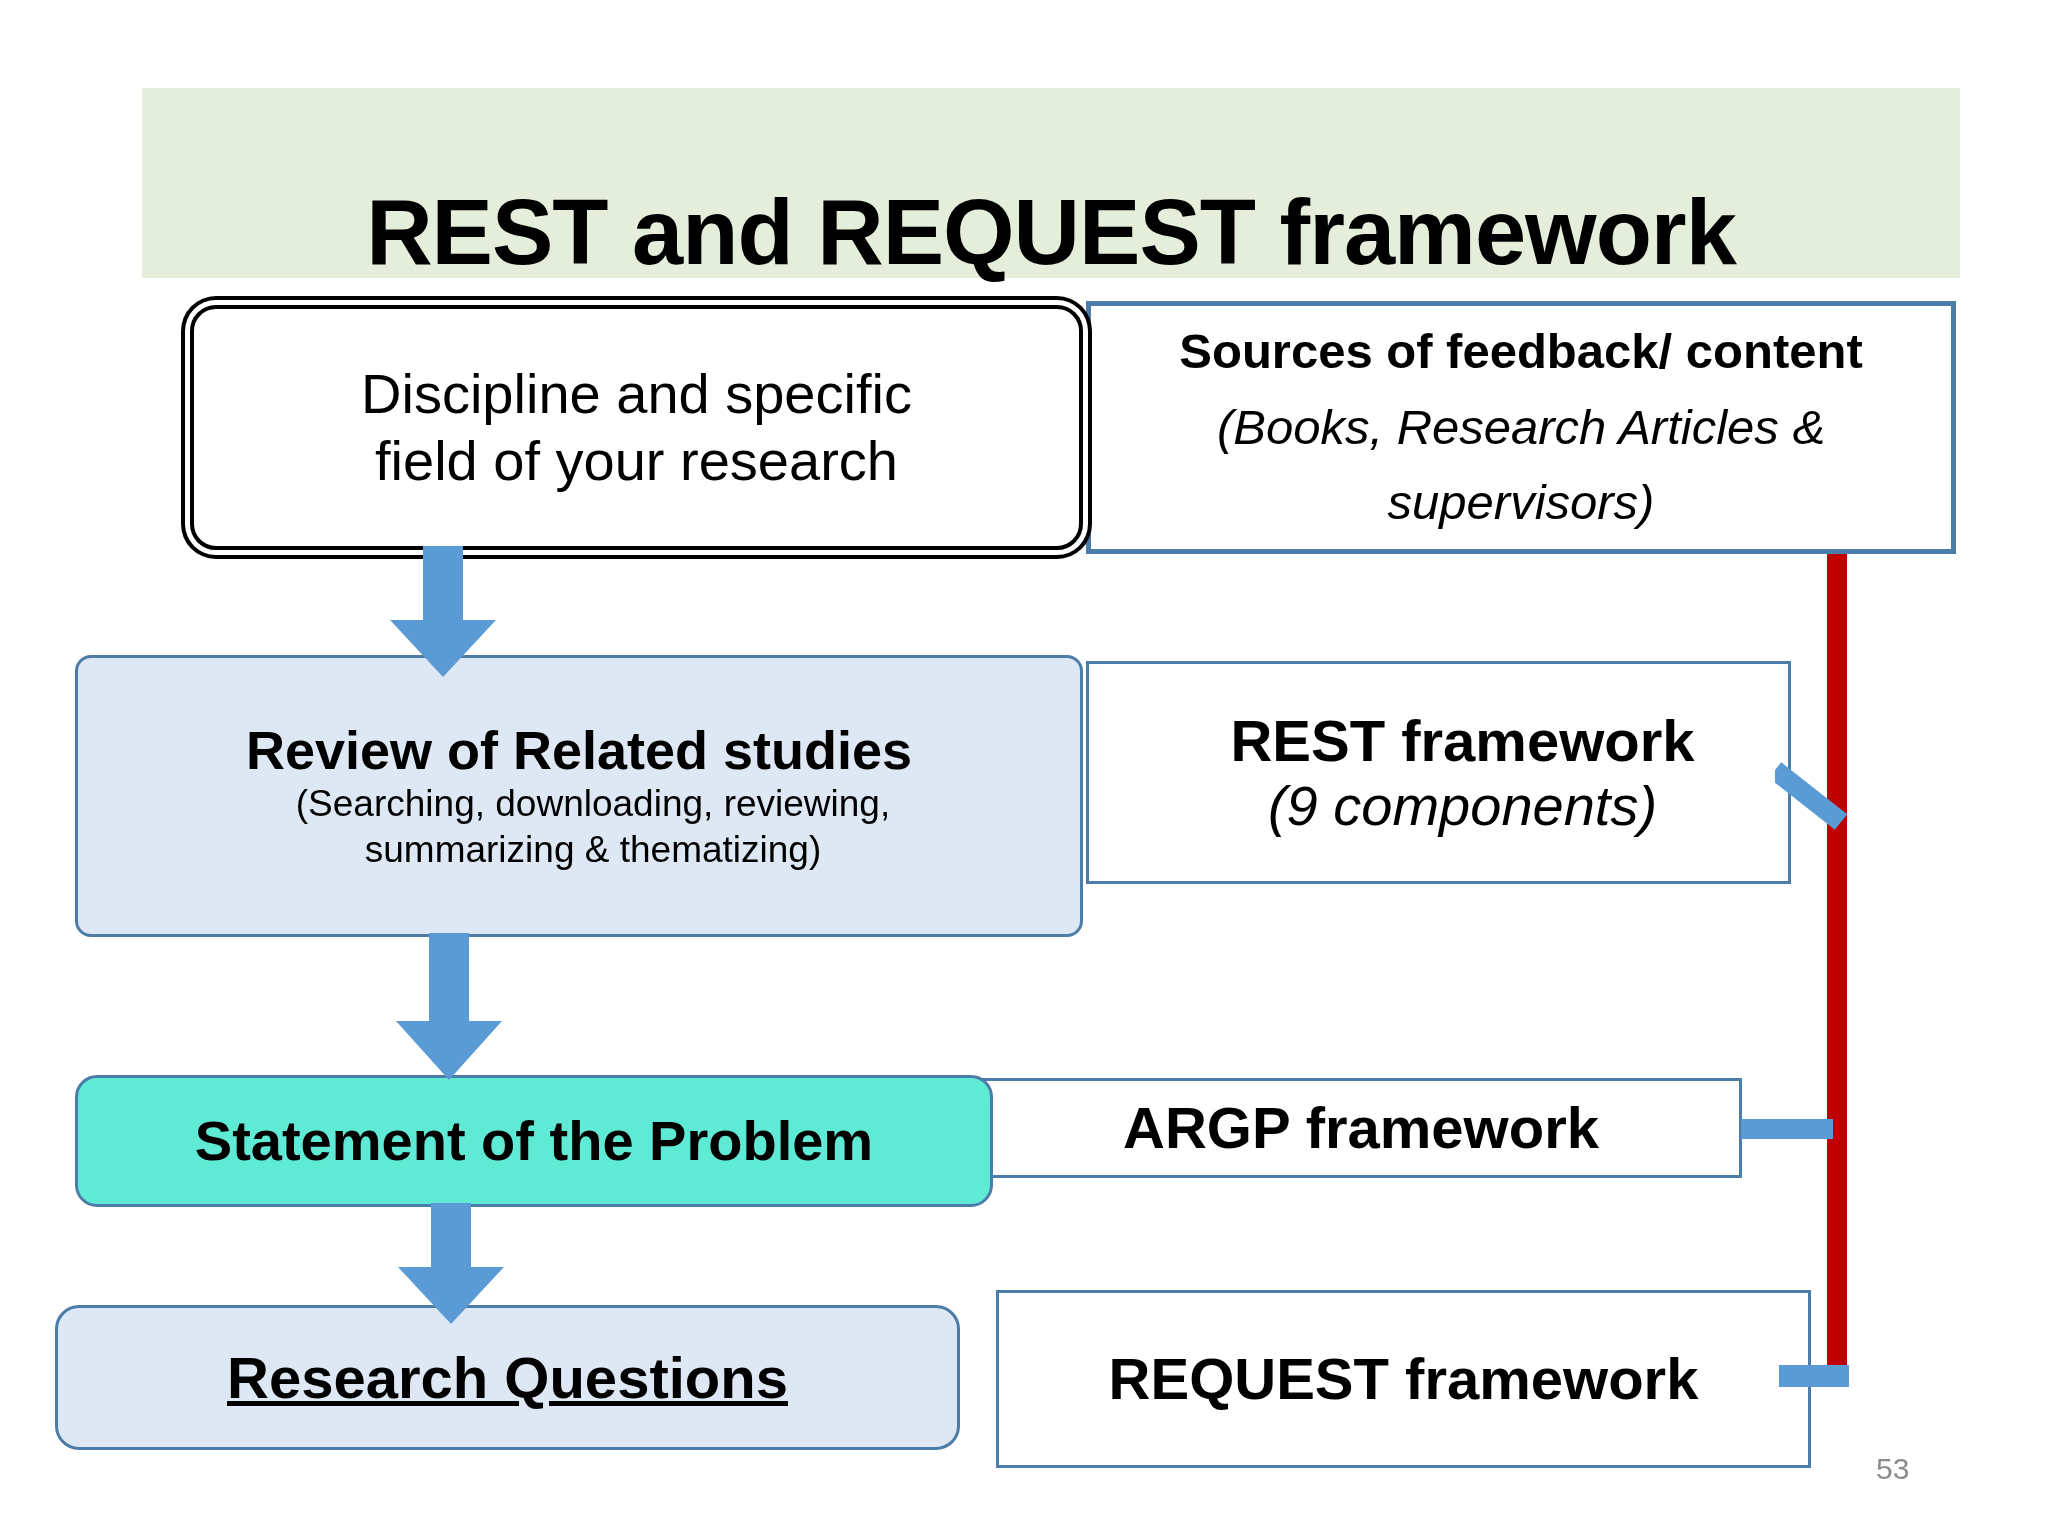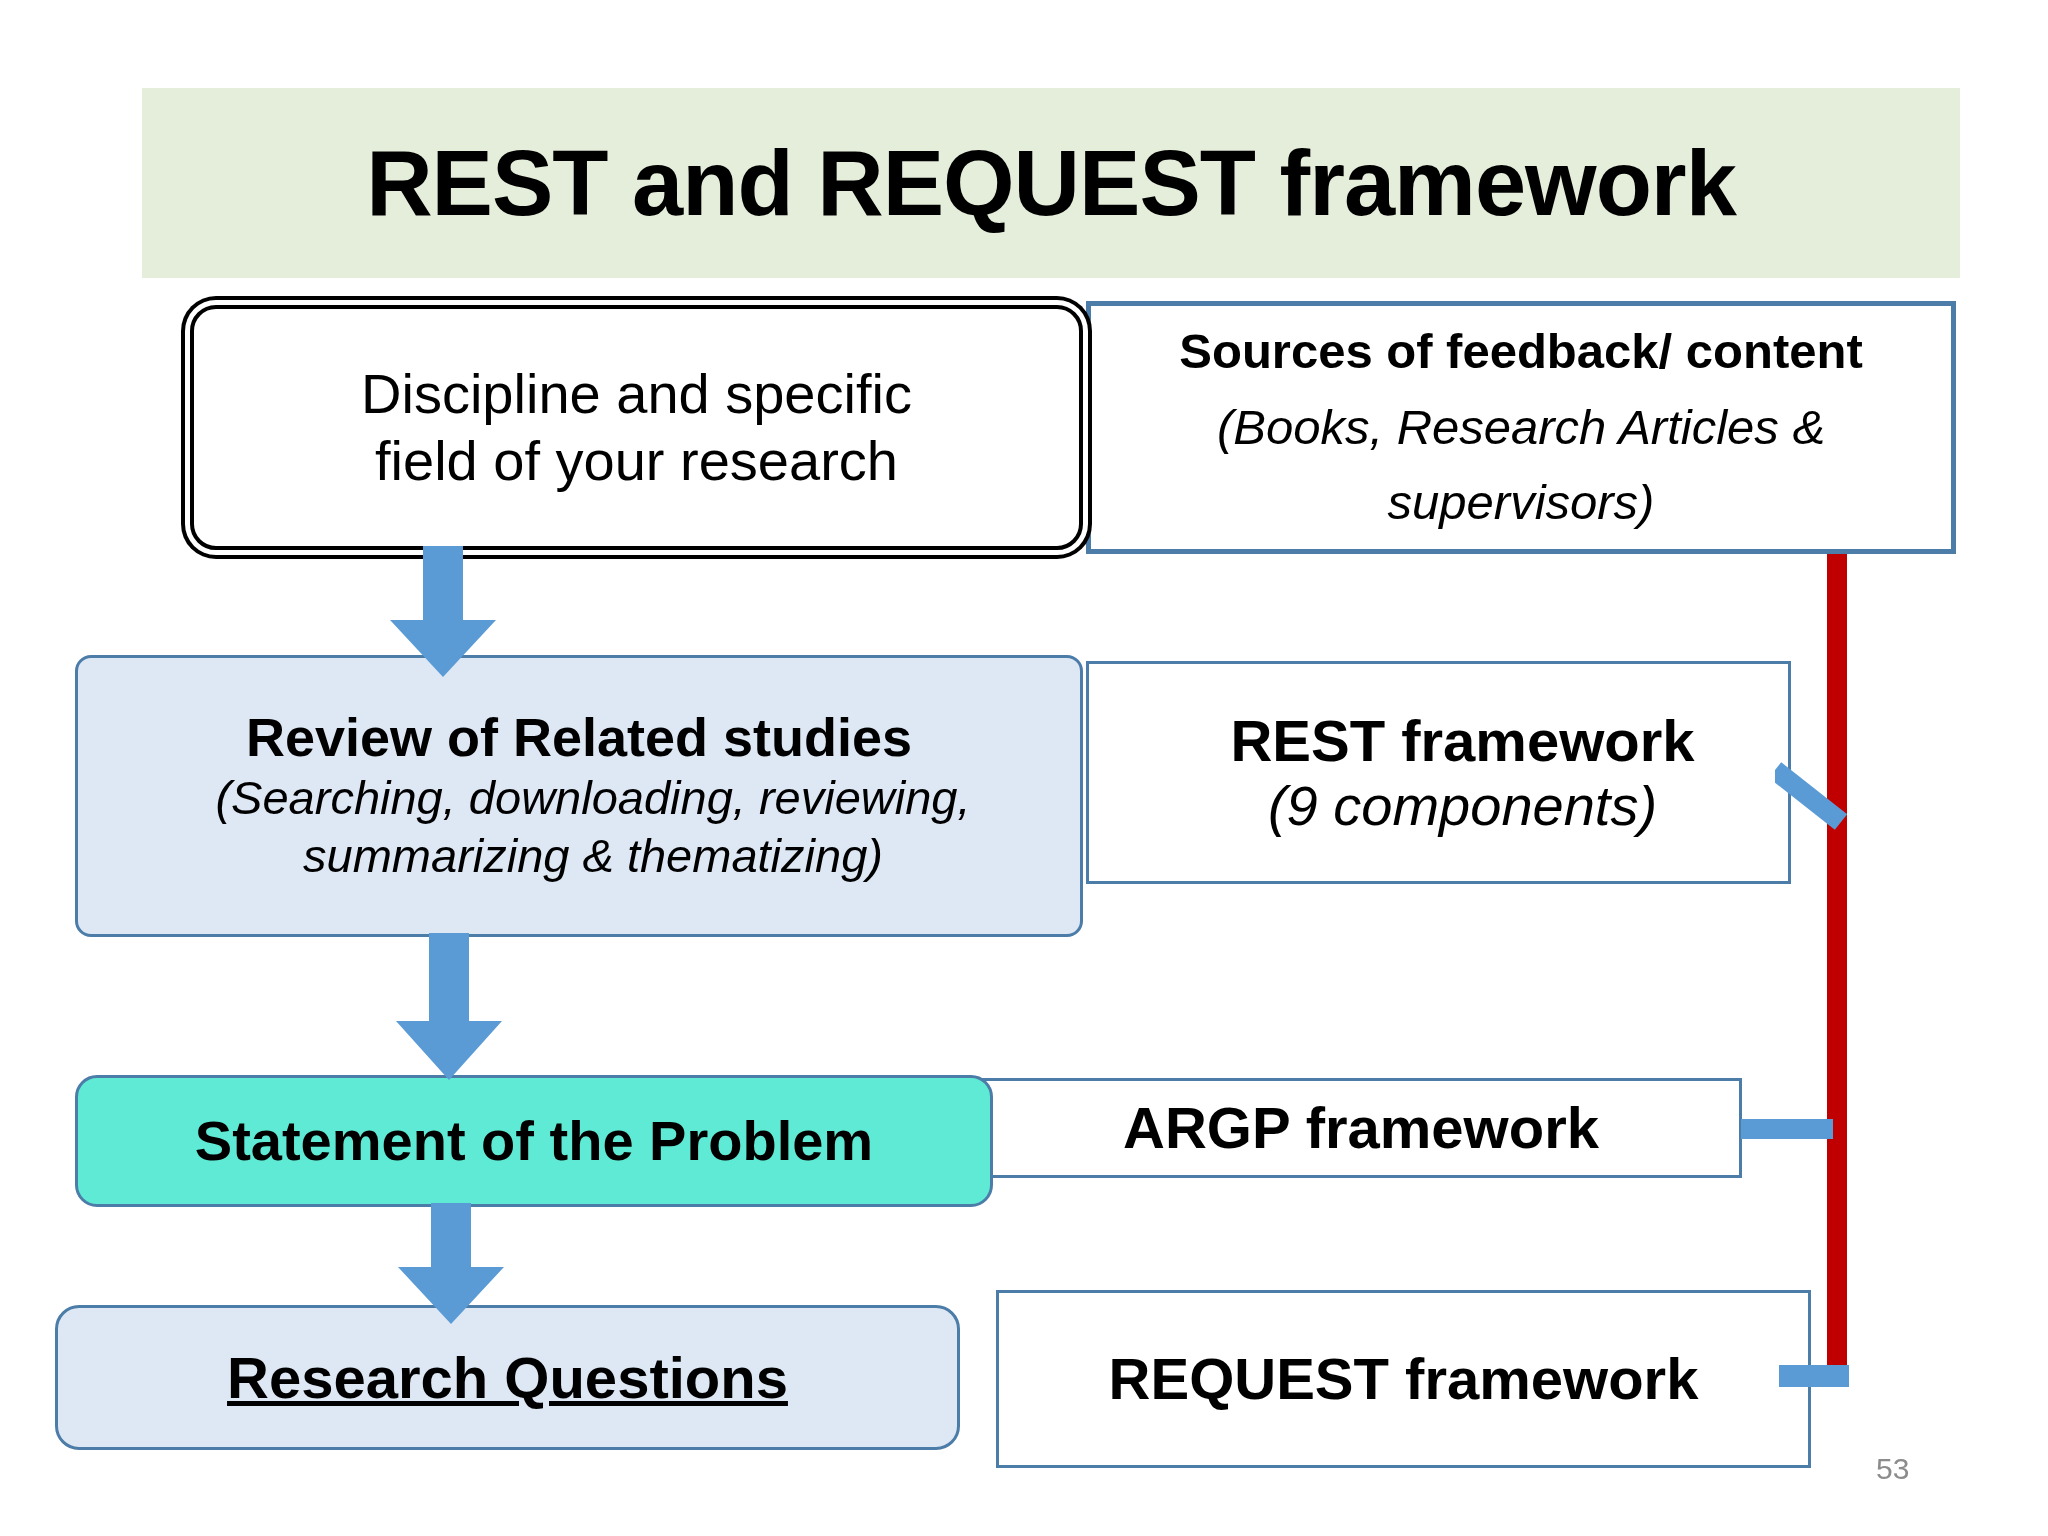--- a/index.html
+++ b/index.html
@@ -19,21 +19,21 @@
 
   
   .title-banner {
     position: absolute;
     left: 142px;
     top: 88px;
     width: 1818px;
     height: 190px;
     background: #E5EEDA;
     display: flex;
-    align-items: center;
+    align-items: flex-end;
     justify-content: center;
   }
   .title-text {
     font-size: 92px;
     font-weight: bold;
     color: #000000;
     letter-spacing: -1px;
     line-height: 1;
     white-space: nowrap;
   }
@@ -89,21 +89,21 @@
     left: 75px;
     top: 655px;
     width: 1008px;
     height: 282px;
     background: #DEE8F5;
     border: 3px solid #4C7CA8;
     border-radius: 16px;
     z-index: 6;
   }
   #box-review .l1 { font-size: 54px; font-weight: bold; line-height: 1.16; }
-  #box-review .l2 { font-size: 47px; font-style: italic; line-height: 1.24; margin-left: 28px; }
+  #box-review .l2 { font-size: 37px; line-height: 1.24; margin-left: 28px; }
 
   
   #box-rest {
     left: 1086px;
     top: 661px;
     width: 705px;
     height: 223px;
     background: #ffffff;
     border: 3px solid #4C7CA8;
     z-index: 4;

